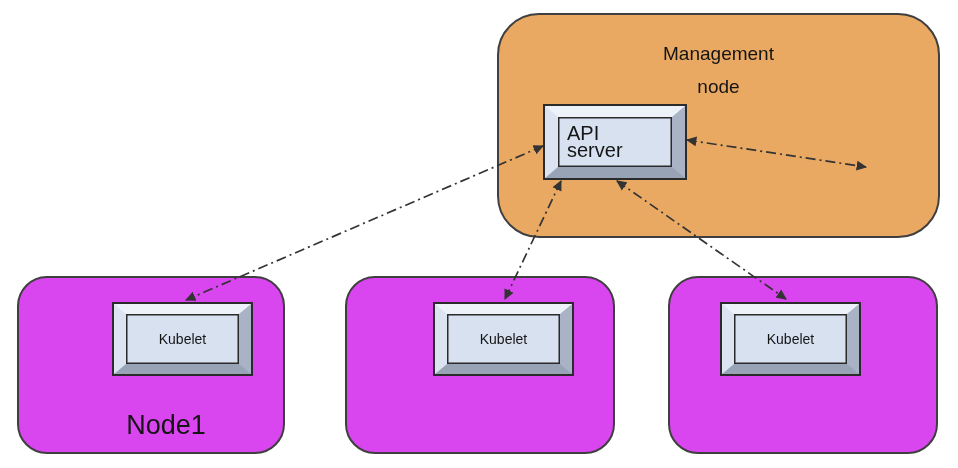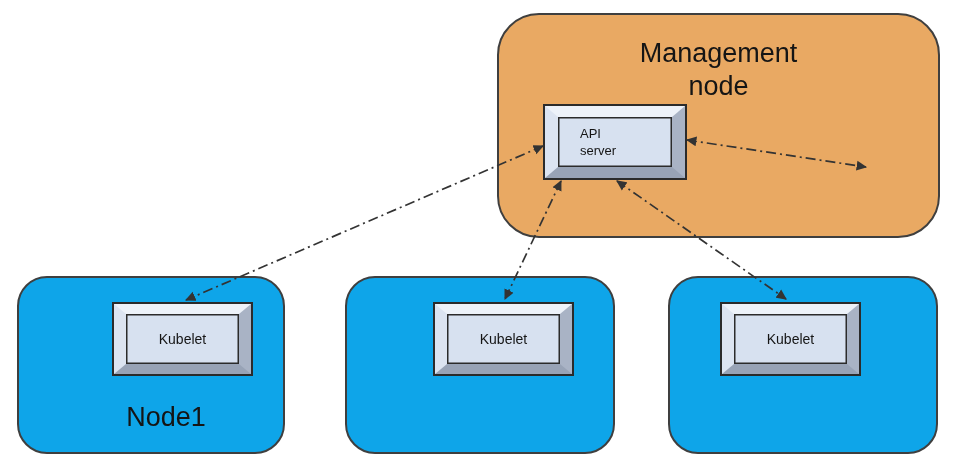--- a/index.html
+++ b/index.html
@@ -11,45 +11,45 @@
     width: 958px;
     height: 468px;
     background: #ffffff;
     overflow: hidden;
   }
 
   
   .rounded-node {
     position: absolute;
     border: 2px solid #3f3f3f;
-    background: #0ea5e9;
+    background: #d946ef;
   }
   .mgmt {
     left: 497px; top: 13px; width: 443px; height: 225px;
     border-radius: 42px;
     background: #e9a963;
   }
   .worker { top: 276px; height: 178px; border-radius: 30px; }
   .node1 { left: 17px;  width: 268px; }
   .node2 { left: 345px; width: 270px; }
   .node3 { left: 668px; width: 270px; }
 
   .mgmt-title {
     position: absolute;
     left: 0; right: 0; top: 22px;
     text-align: center;
-    font-size: 27px;
+    font-size: 19px;
     line-height: 33px;
     white-space: pre-line;
     color: #151515;
   }
 
   .node-label {
     position: absolute;
-    left: 0; right: 0; top: 124px;
+    left: 0; right: 0; top: 132px;
     text-align: center;
     font-size: 27px;
     color: #151515;
     padding-left: 30px;
   }
 
   
   .bevel-box {
     position: absolute;
     border-style: solid;
@@ -62,23 +62,23 @@
     display: flex;
     align-items: center;
     justify-content: center;
   }
   .api-box {
     left: 545px; top: 106px; width: 140px; height: 72px;
     border-width: 11px 13px;
     justify-content: flex-start;
   }
   .api-label {
-    font-size: 13px;
+    font-size: 20px;
     line-height: 17px;
-    padding-left: 22px;
+    padding-left: 9px;
     white-space: pre-line;
   }
   .kubelet-box {
     width: 137px; height: 70px; top: 26px;
     border-width: 10px 12px;
   }
   .kubelet-label { font-size: 14px; }
   .k1 { left: 95px; }
   .k2 { left: 88px; }
   .k3 { left: 52px; }

